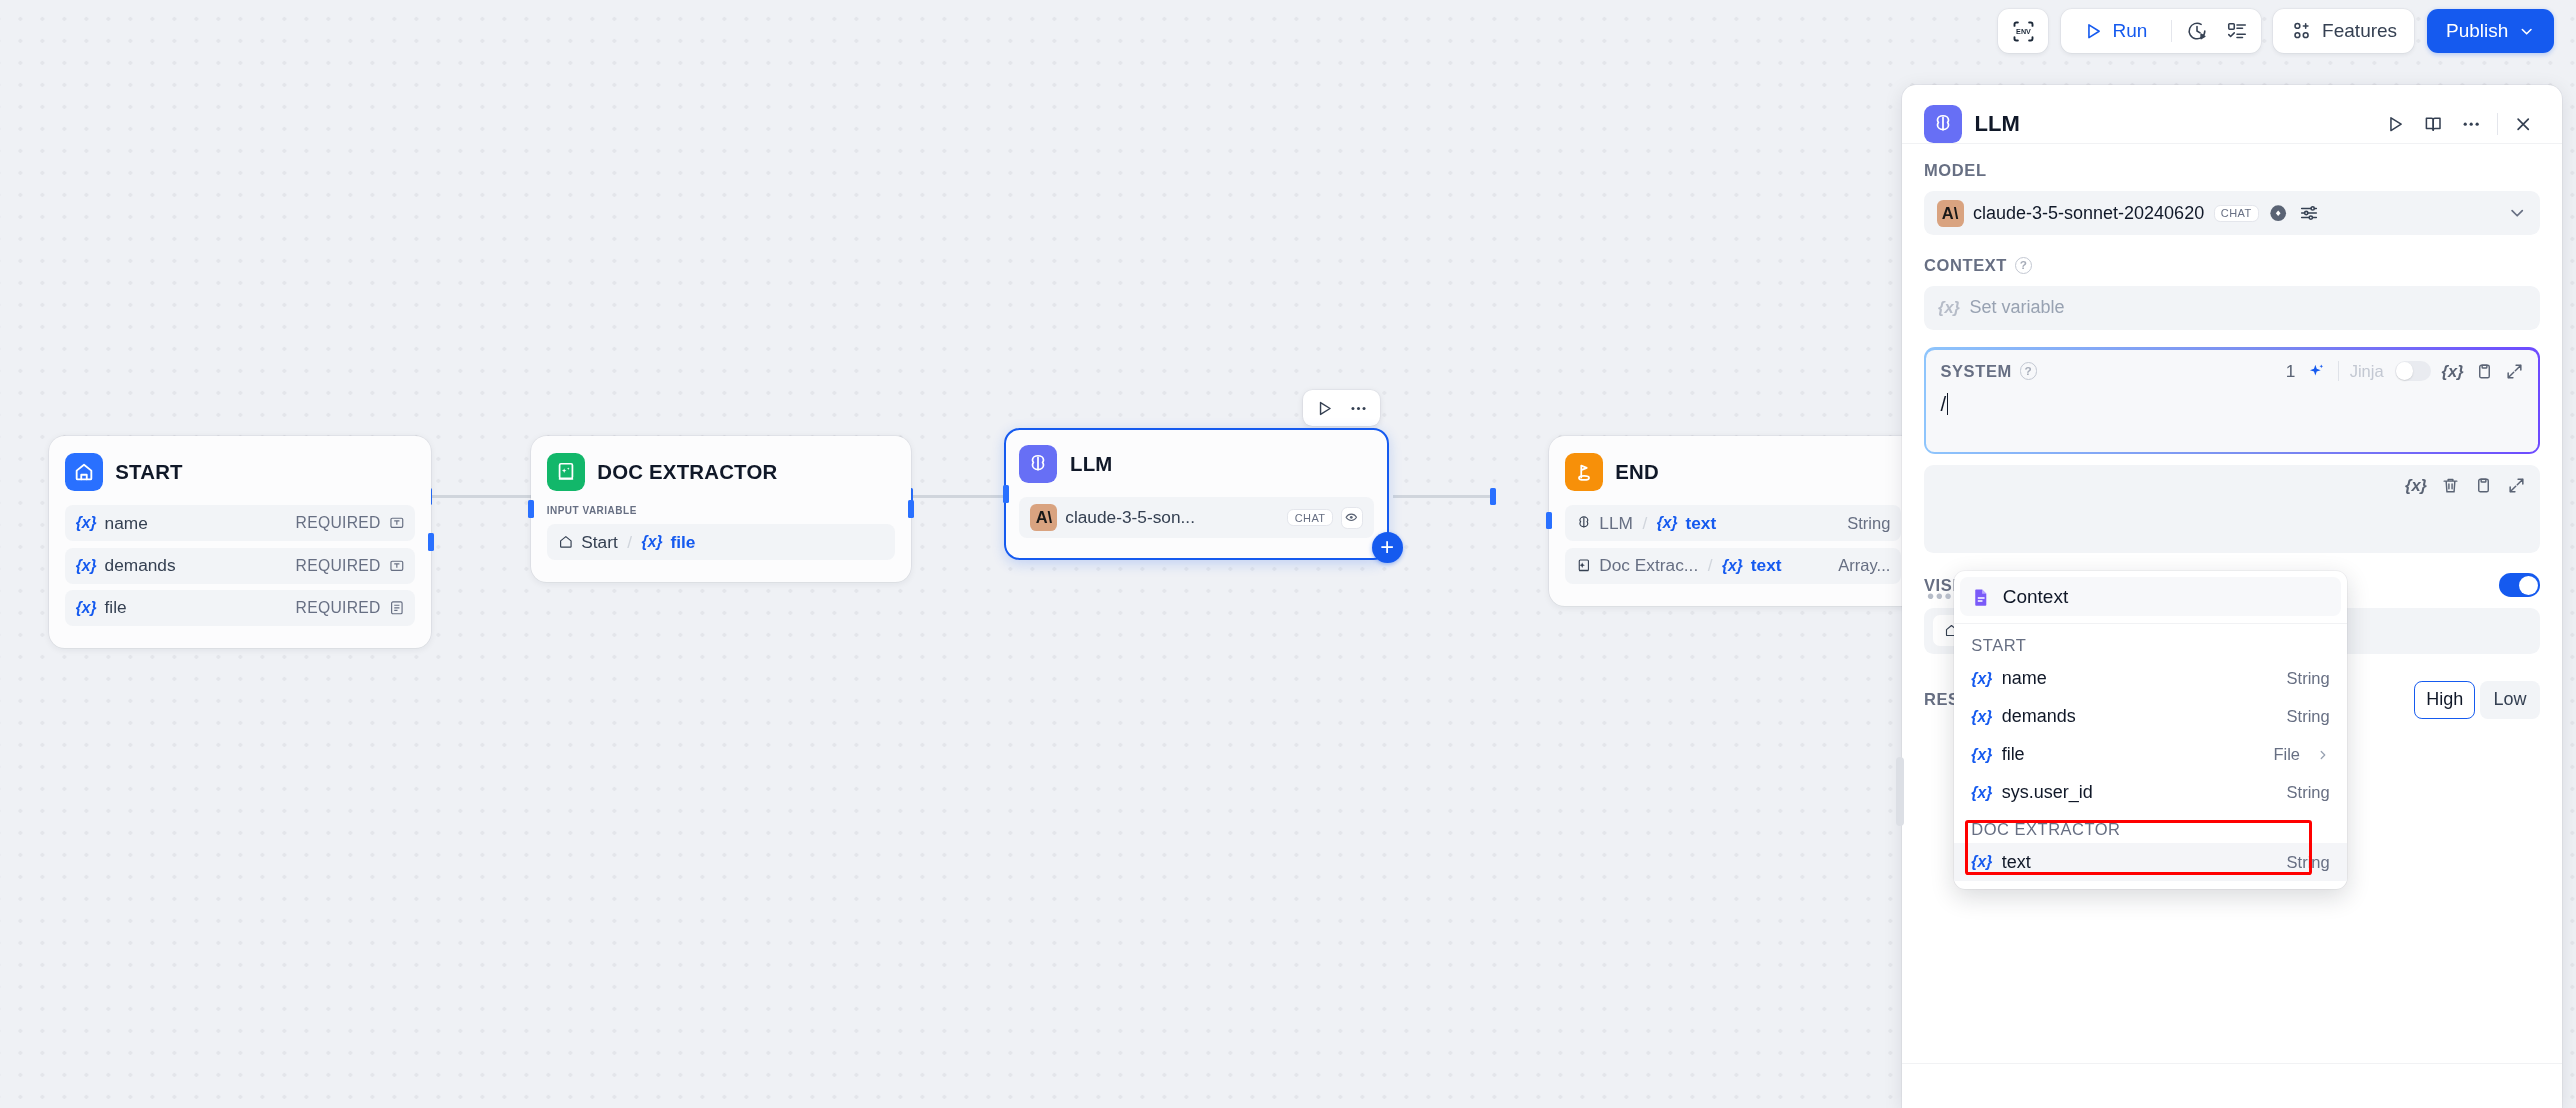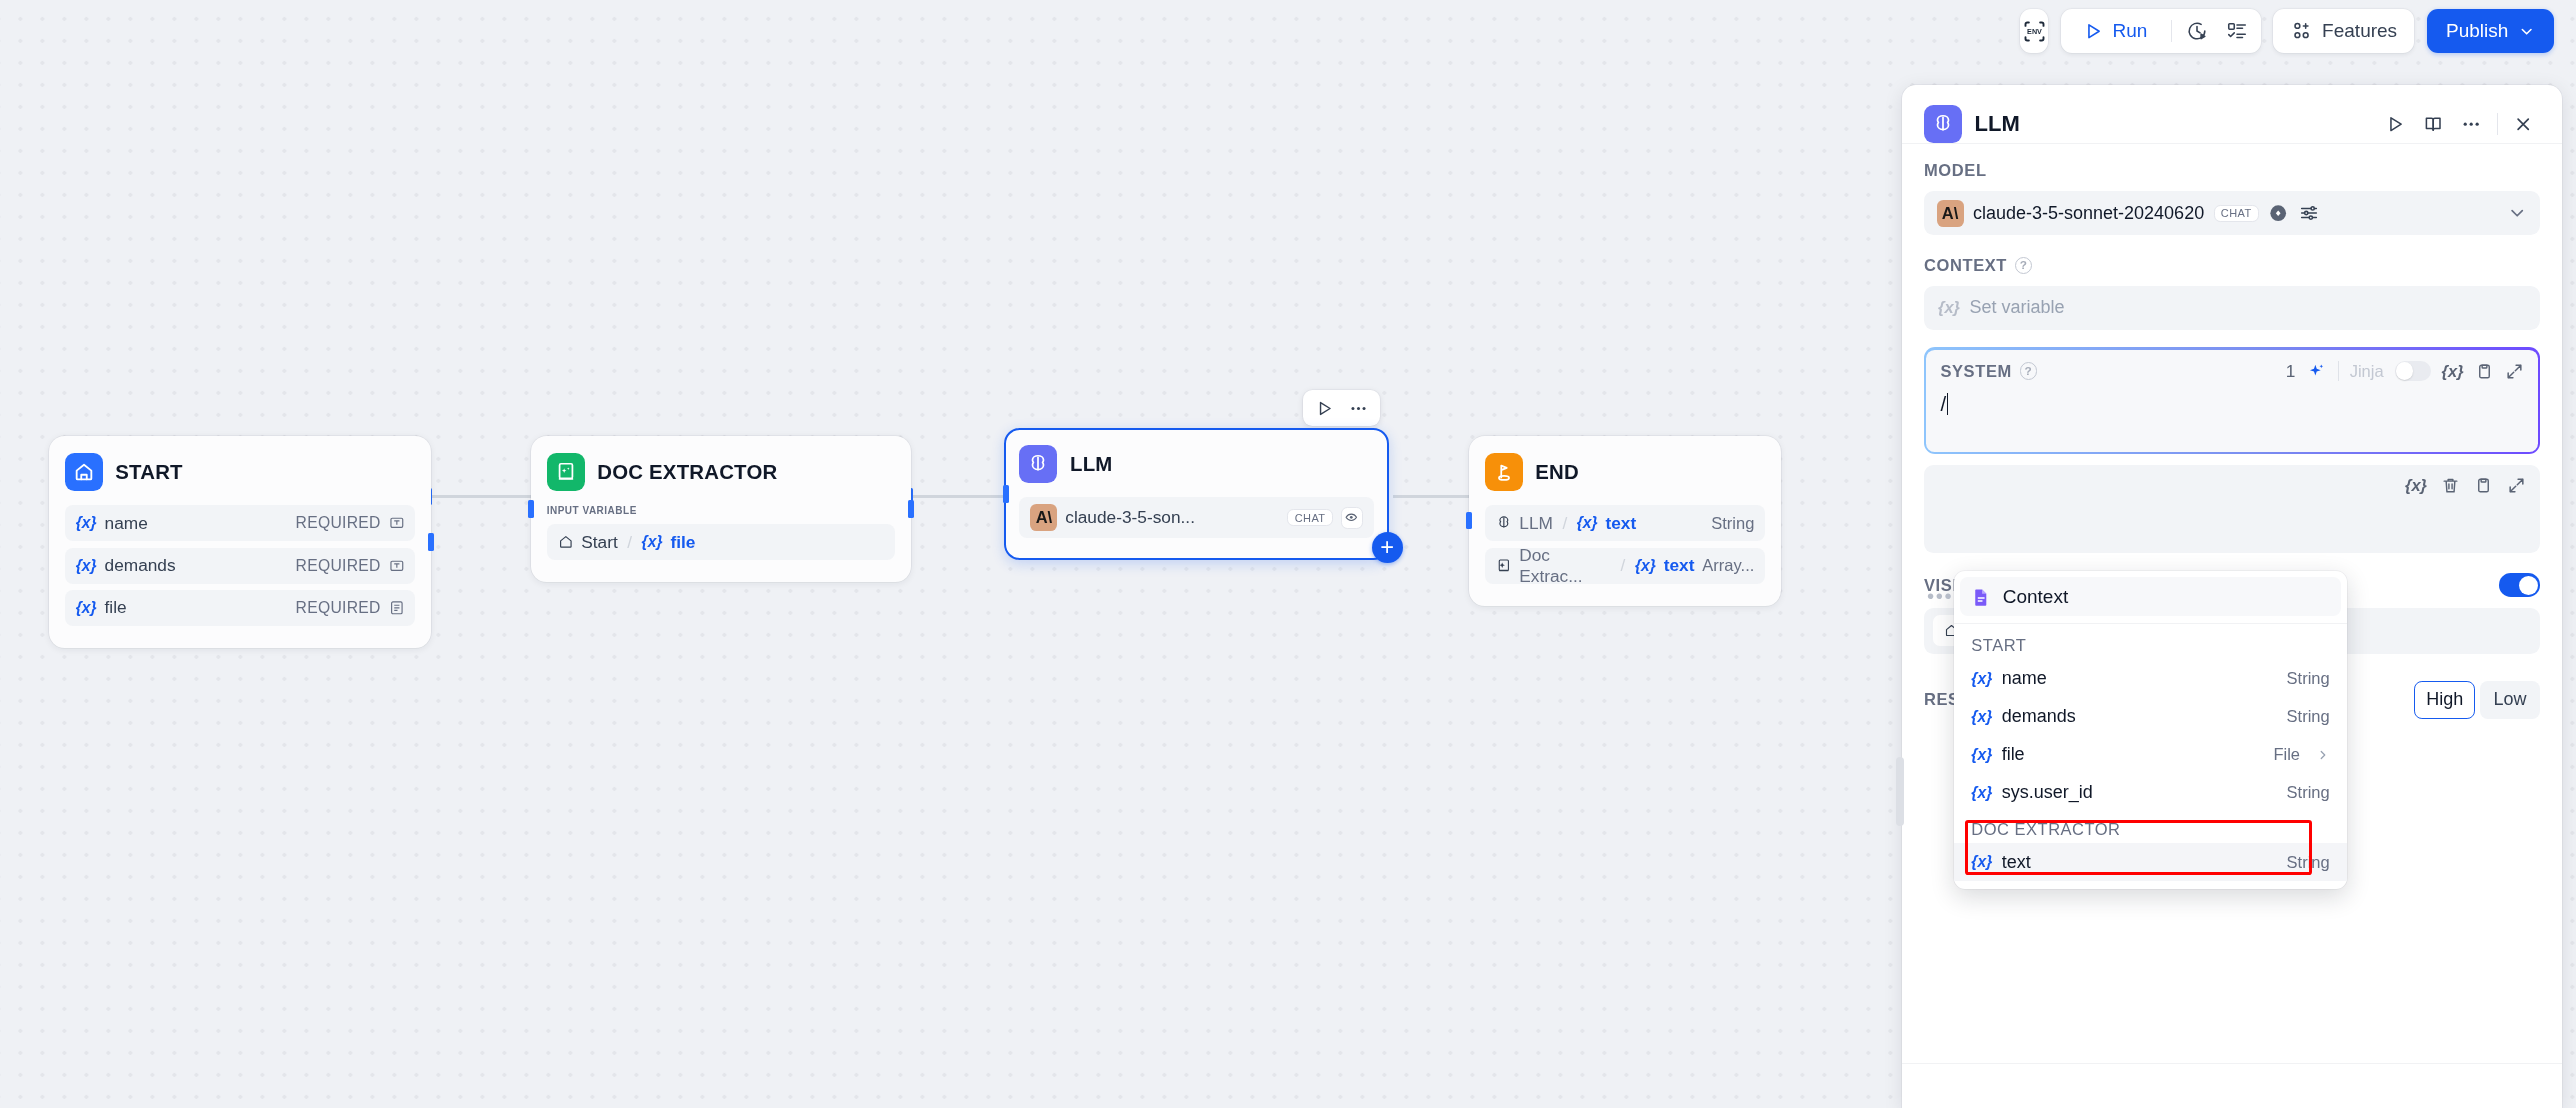--- a/index.html
+++ b/index.html
@@ -26,21 +26,21 @@
     display: flex; align-items: center; gap: 12.6px;
     z-index: 40;
   }
   .tb-pill {
     background: #ffffff;
     border-radius: 11px;
     box-shadow: 0 1.6px 4.7px rgba(16,24,40,.07), 0 0 0 0.8px rgba(16,24,40,.04);
     display: flex; align-items: center;
     height: 44px;
   }
-  .tb-env { width: 28px; justify-content: center; }
+  .tb-env { width: 50px; justify-content: center; }
   .tb-run { padding: 0 6.3px; gap: 3.1px; }
   .run-btn {
     display: flex; align-items: center; gap: 9.4px;
     padding: 0 15.7px; height: 35px; border-radius: 7.9px;
     color: #155aef; font-size: 19px; font-weight: 500;
     cursor: pointer; background: transparent; border: 0;
     font-family: "Liberation Sans", sans-serif;
   }
   .tb-div { width: 0.8px; height: 22px; background: #e4e6ec; margin: 0 4.7px; }
   .icon-btn {
@@ -338,21 +338,21 @@
           <svg width="12.6" height="12.6" viewBox="0 0 24 24" fill="none" stroke="#5a6374" stroke-width="2">
             <path d="M2 12s3.6-6 10-6 10 6 10 6-3.6 6-10 6S2 12 2 12z"></path>
             <circle cx="12" cy="12" r="2.6" fill="#5a6374" stroke="none"></circle>
           </svg>
         </span>
     </div>
     <div class="port l"></div>
     <div class="plus-port">+</div>
   </div>
 
-  <div class="node" style="left:1469px;top:436px;width:312px;">
+  <div class="node" style="left:1549px;top:436px;width:368px;">
     <div class="node-head">
       <div class="node-ico" style="background:#f79009;">
         <svg width="22" height="22" viewBox="0 0 24 24" fill="none" stroke="#fff" stroke-width="1.9" stroke-linecap="round" stroke-linejoin="round">
             <path d="M9 18V5l6 2.5L9 10"></path>
             <ellipse cx="12" cy="18.5" rx="5.5" ry="2.2"></ellipse>
           </svg>
       </div>
       <div class="node-title">END</div>
     </div>
     <div class="var-row">

